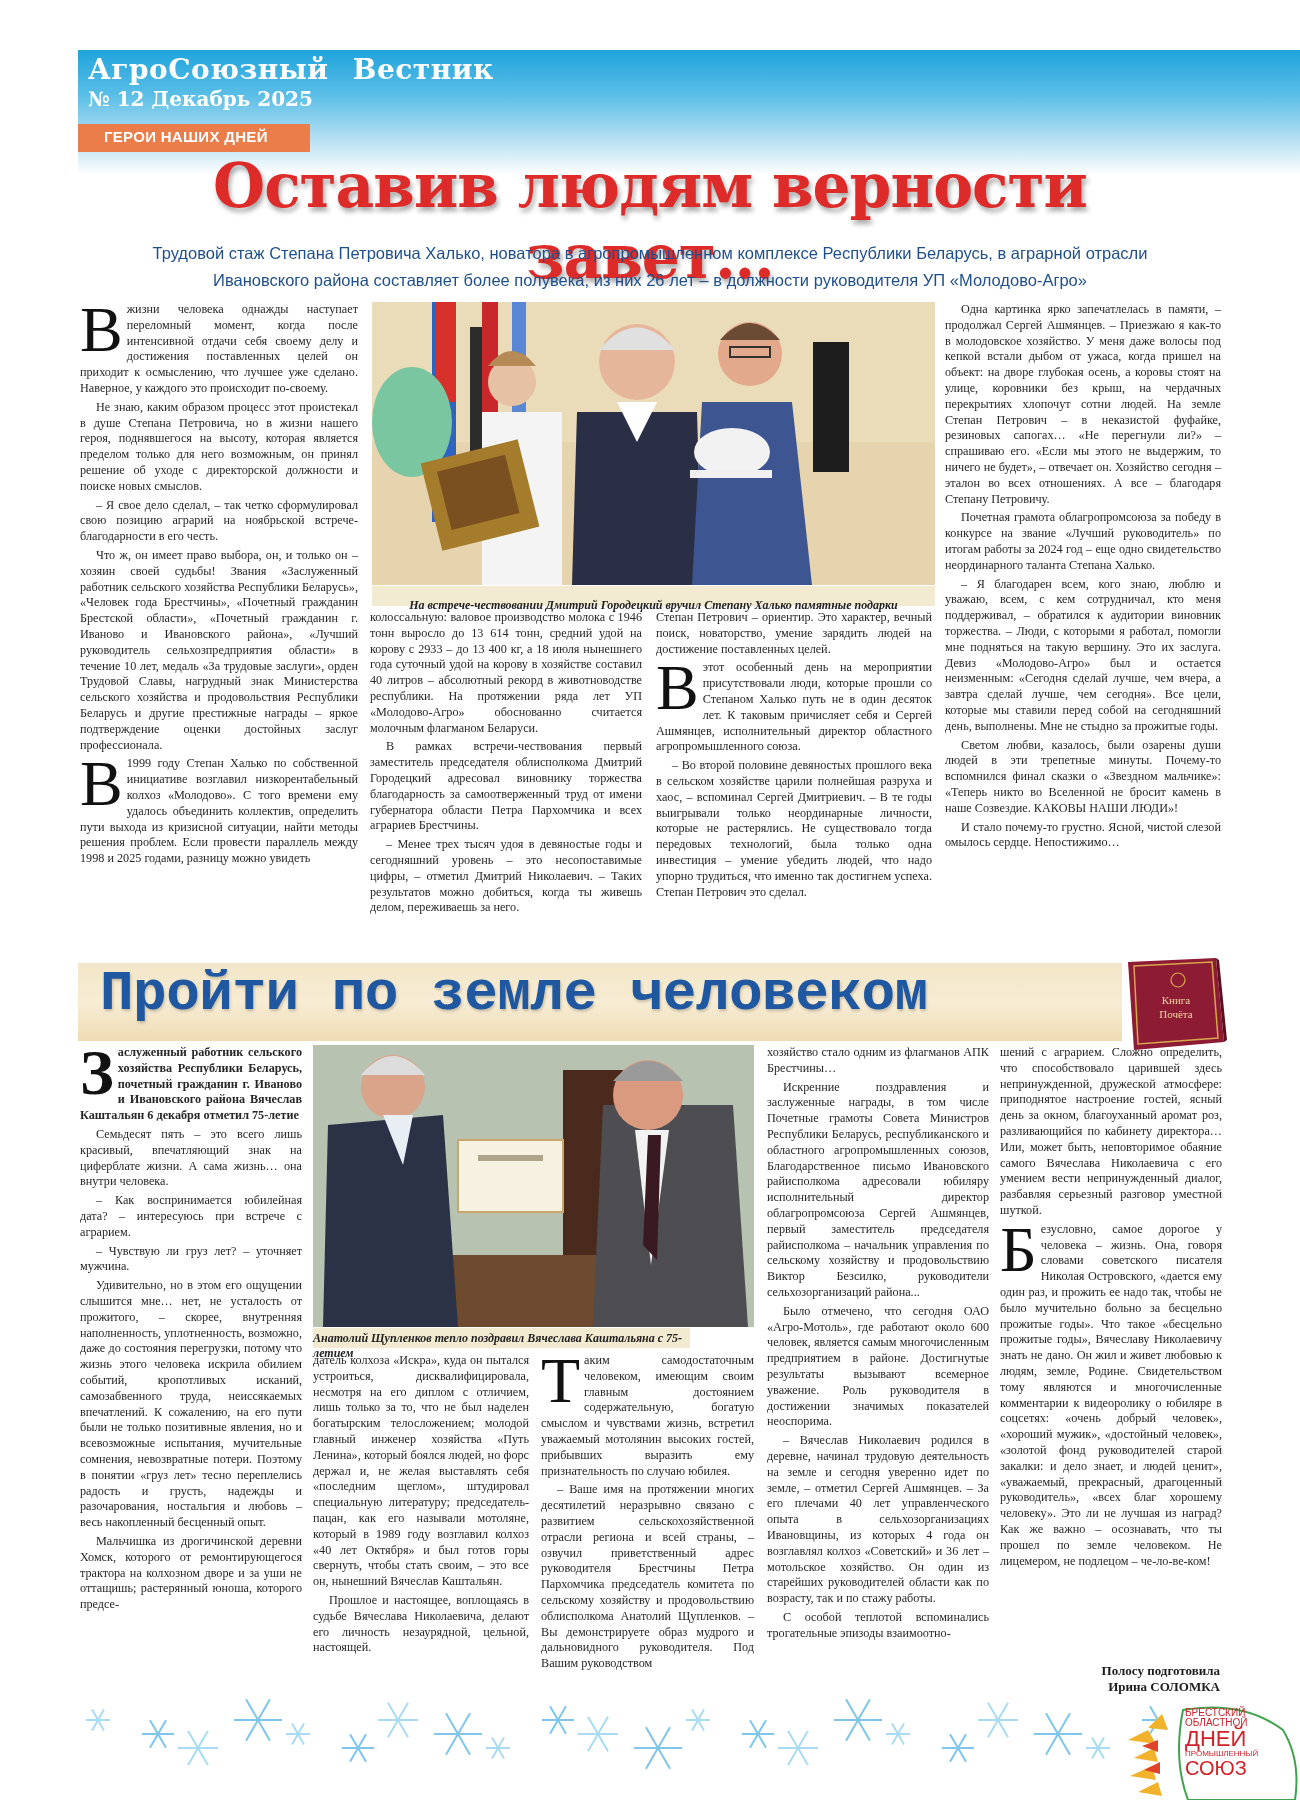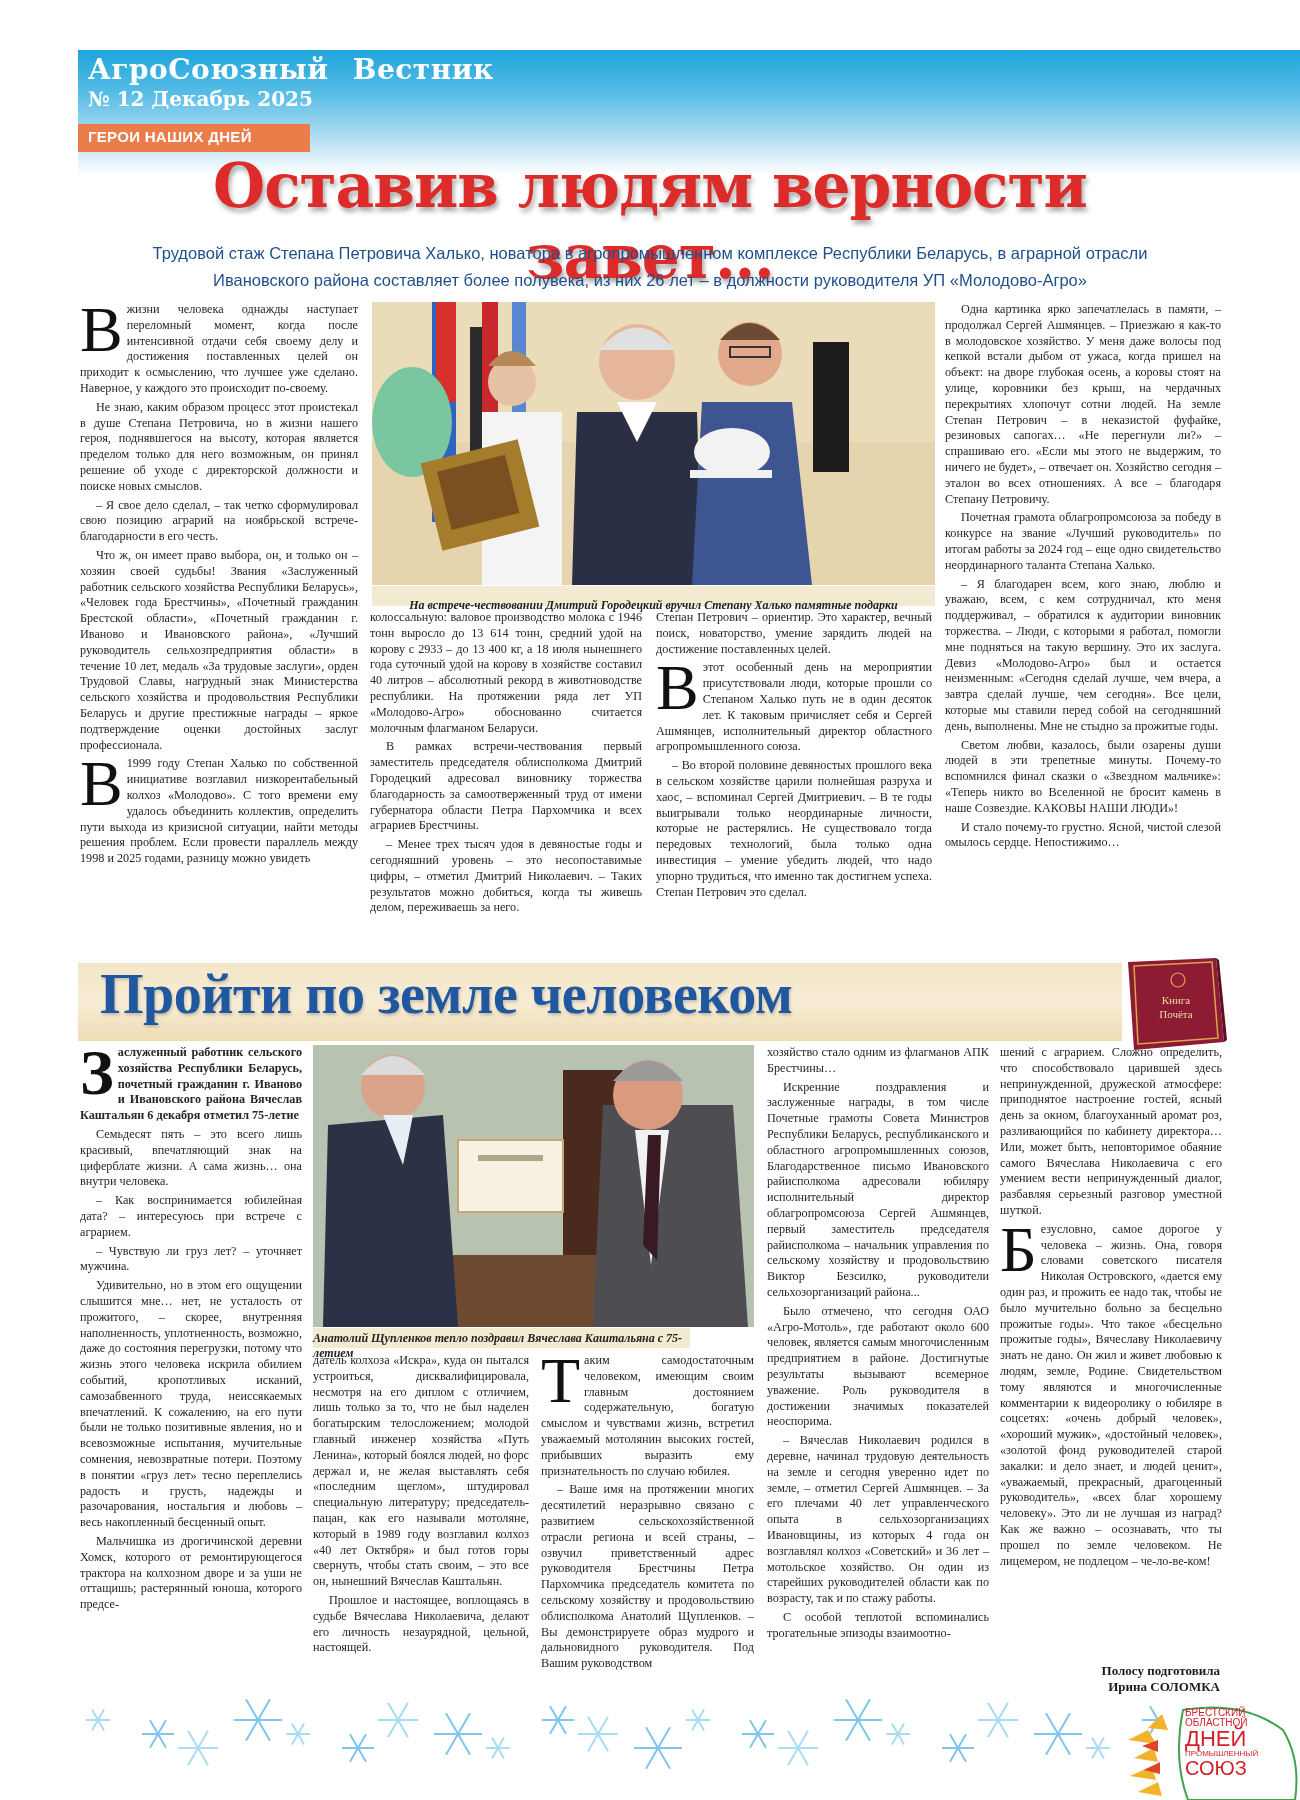--- a/index.html
+++ b/index.html
@@ -12,21 +12,21 @@
   .masthead {
     position: absolute; left: 78px; top: 50px; width: 1296px; height: 125px;
     background: linear-gradient(to bottom, #1fa4dc 0%, #58bde6 35%, #bfe3f4 75%, #ffffff 100%);
   }
   .mast-title { position: absolute; left: 10px; top: 3px; font-family: "DejaVu Serif", serif; font-weight: bold; font-size: 28px; color: #fff; letter-spacing: 0.5px; word-spacing: 14px; }
   .mast-issue { position: absolute; left: 10px; top: 37px; font-family: "DejaVu Serif", serif; font-weight: bold; font-size: 20px; color: #fff; }
   .mast-page { position: absolute; right: 8px; top: 0px; font-family: "Liberation Serif", serif; font-size: 50px; color: #fff; }
   .rubric {
     position: absolute; left: 0; top: 74px; height: 28px; width: 232px; background: #ea7d49;
     color: #fff; font-family: "Liberation Sans", sans-serif; font-weight: bold; font-size: 15px;
-    padding: 4px 0 0 10px; letter-spacing: 0.3px;
+    padding: 4px 0 0 26px; letter-spacing: 0.3px;
   }
 
   .headline1 {
     position: absolute; left: 78px; top: 150px; width: 1144px; text-align: center;
     font-family: "DejaVu Serif", serif; font-weight: bold; font-size: 61px; color: #dc2b28;
     letter-spacing: -1px; text-shadow: 2px 4px 5px rgba(0,0,0,0.35); transform: scaleX(0.98);
   }
   .lead1 {
     position: absolute; left: 78px; top: 240px; width: 1144px; text-align: center;
     font-family: "Liberation Sans", sans-serif; font-weight: normal; font-size: 16.5px; line-height: 27px; color: #1f4f8a;
@@ -40,21 +40,21 @@
 
   .photo1 { position: absolute; left: 372px; top: 302px; width: 563px; height: 283px; overflow: hidden; background: #e3cfa8; }
   .caption1 { position: absolute; left: 372px; top: 586px; width: 563px; height: 20px; background: #f3ead2; font-style: italic; font-weight: bold; font-size: 12px; text-align: center; padding-top: 12px; color: #222; }
 
   
   .banner2 {
     position: absolute; left: 78px; top: 963px; width: 1044px; height: 78px;
     background: linear-gradient(to bottom, #f3e6c8 0%, #f7ecd4 50%, #efdcb4 100%);
   }
   .headline2 {
-    position: absolute; left: 100px; top: 962px; font-family: Liberation Serif, serif; font-weight: bold; font-size: 56px; color: #1f58a0;
+    position: absolute; left: 100px; top: 962px; font-family: Liberation Mono, monospace; font-weight: bold; font-size: 56px; color: #1f58a0;
     letter-spacing: -0.5px; text-shadow: 1px 2px 3px rgba(0,0,0,0.2);
   }
   .book { position: absolute; left: 1116px; top: 958px; width: 112px; height: 94px; }
 
   .photo2 { position: absolute; left: 313px; top: 1045px; width: 441px; height: 282px; overflow: hidden; background: #b9c4b3; }
   .caption2 { position: absolute; left: 313px; top: 1328px; width: 377px; height: 20px; background: #f3ead2; font-style: italic; font-weight: bold; font-size: 12px; text-align: left; padding-top: 3px; color: #222; }
 
   .signature { position: absolute; left: 1030px; top: 1663px; width: 190px; text-align: right; font-weight: bold; font-size: 13px; line-height: 16px; }
 
   .snow { position: absolute; left: 78px; top: 1690px; width: 1080px; height: 80px; }

